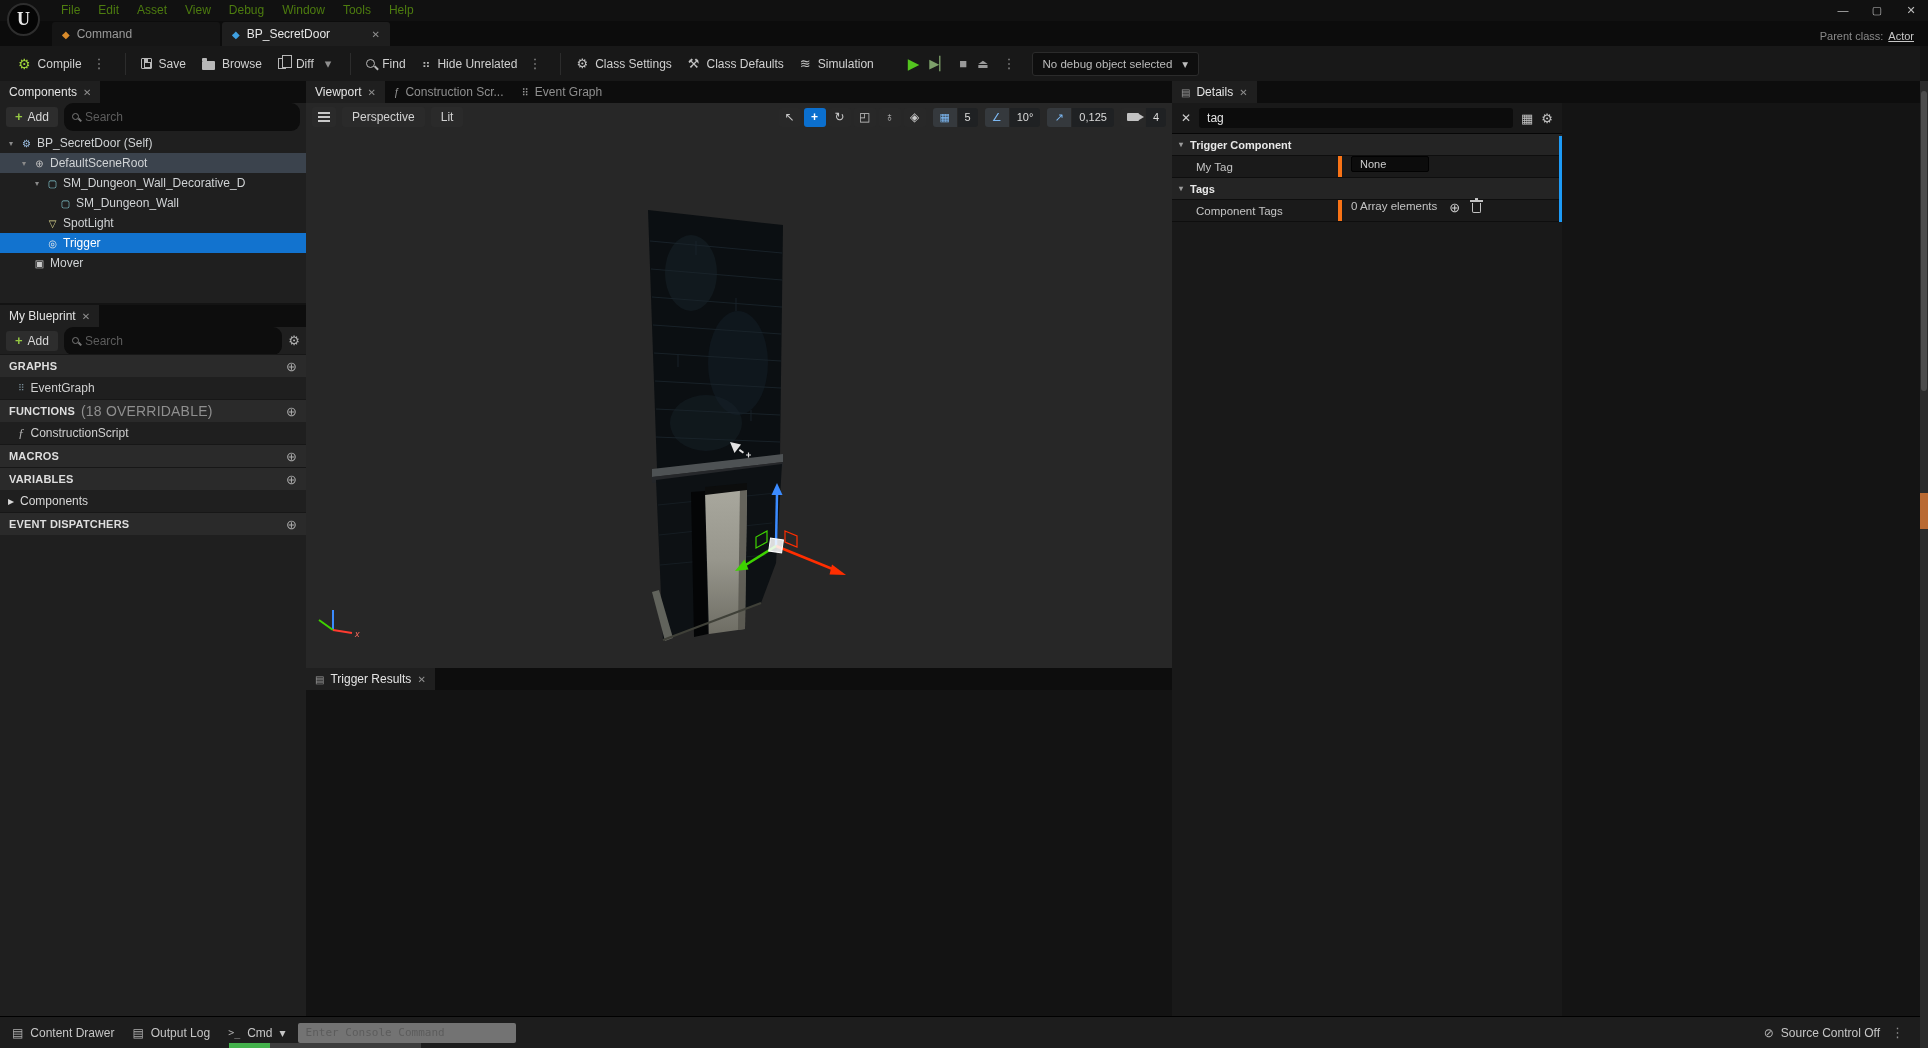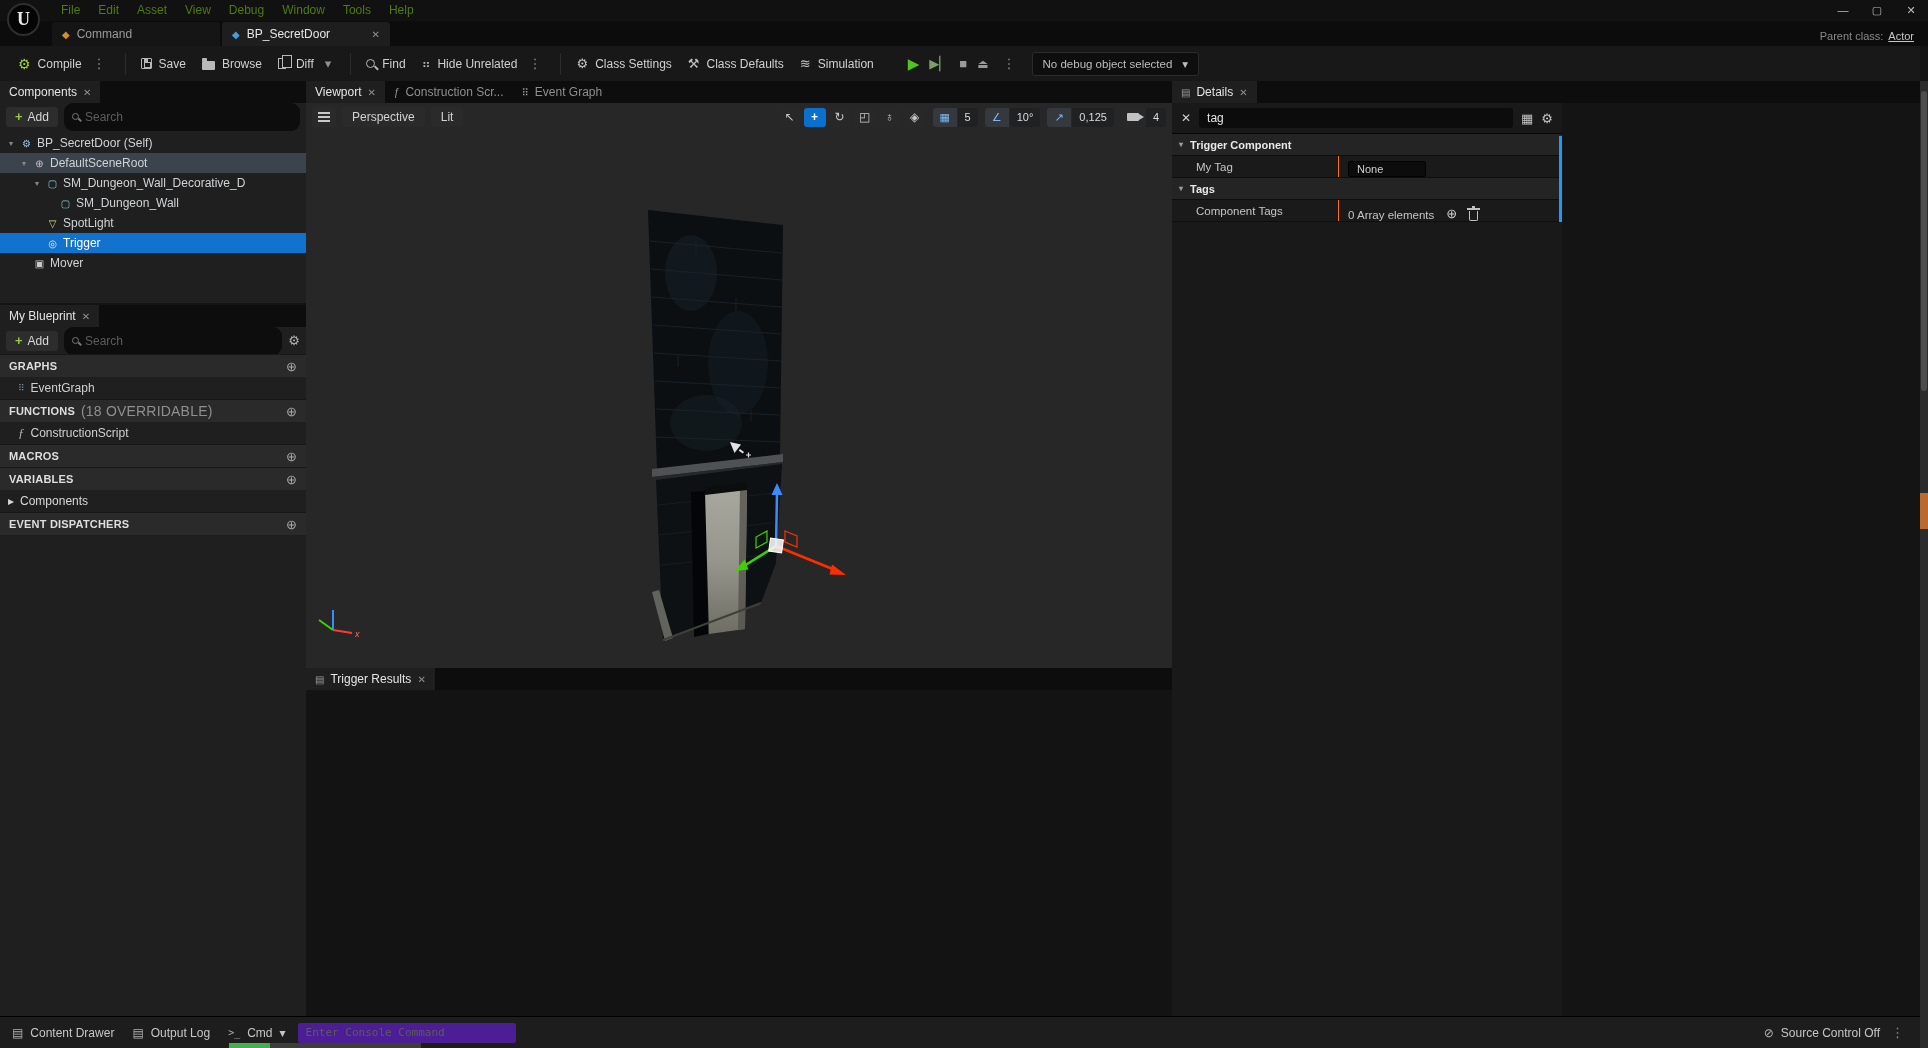--- a/index.html
+++ b/index.html
@@ -116,34 +116,34 @@
   .dsearch{height:30px;display:flex;align-items:center;gap:8px;padding:0 9px}
   .clear-x{color:#d0d0d0;font-size:12px}
   .dsearch-input{flex:1;height:20px;background:#0c0c0c;border-radius:3px;display:flex;align-items:center;padding:0 8px}
   .dsearch-input input{width:100%;background:transparent;border:0;outline:0;color:#e4e4e4;font-family:inherit;font-size:12px}
   .dicon{color:#c2c2c2;font-size:13px}
   .dgrid{position:relative;border-top:1px solid #060606}
   .dsec{height:22px;background:#242424;display:flex;align-items:center;gap:7px;padding:0 7px;border-bottom:1px solid #0e0e0e;font-size:11px;font-weight:bold;color:#e8e8e8}
   .dsec .tw{font-size:8px;color:#9c9c9c}
   .drow{height:22px;display:flex;align-items:stretch;background:#1a1a1a;border-bottom:1px solid #0e0e0e;font-size:11.5px;color:#c4c4c4}
   .drow .dname{width:166px;display:flex;align-items:center;padding-left:24px}
-  .drow .dval{flex:1;border-left:1px solid #f97316;display:flex;align-items:flex-end;gap:12px;padding-left:9px}
+  .drow .dval{flex:1;border-left:4px solid #f97316;display:flex;align-items:flex-start;gap:12px;padding-left:9px}
   .none-box{background:#0c0c0c;border:1px solid #020202;border-radius:2px;height:16px;display:flex;align-items:center;padding:0 8px;min-width:78px;color:#cecece;font-size:11px}
   .arr-plus{color:#cfcfcf;font-size:13px}
   .trash{width:9px;height:10px;border:1px solid #c2c2c2;border-top:none;border-radius:0 0 2px 2px;position:relative;margin-top:3px}
   .trash::before{content:"";position:absolute;left:-3px;right:-3px;top:-3px;height:1.5px;background:#c2c2c2}
   .trash::after{content:"";position:absolute;left:2px;top:-5px;width:3px;height:2px;background:#c2c2c2}
   .blue-scroll{position:absolute;right:0;top:2px;width:3px;height:86px;background:#1d9bf7}
 
   
   .statusbar{position:absolute;left:0;right:8px;bottom:0;height:32px;background:#1d1d1d;border-top:1px solid #000;display:flex;align-items:center;gap:18px;padding:0 12px;z-index:6}
   .sb-item{display:flex;align-items:center;gap:7px;color:#c6c6c6;white-space:nowrap}
   .sb-ic{color:#b0b0b0;font-size:12px}
   .prompt-ic{font-family:"DejaVu Sans Mono",monospace;font-size:10px;color:#b0b0b0}
-  .console-input{width:218px;height:20px;background:#4c1d95;border-radius:2px;display:flex;align-items:center;padding:0 8px;margin-left:-6px}
+  .console-input{width:218px;height:20px;background:#737373;border-radius:2px;display:flex;align-items:center;padding:0 8px;margin-left:-6px}
   .console-input input{width:100%;background:transparent;border:0;outline:0;color:#cfcfcf;font-family:"DejaVu Sans Mono",monospace;font-size:11px}
   .sb-right{margin-left:auto;display:flex;align-items:center;gap:8px}
 
   
   .vscroll{position:absolute;right:0;top:81px;width:8px;bottom:0;background:#2b2b2b;z-index:8}
   .vscroll .thumb{position:absolute;left:1px;right:1px;top:10px;height:300px;background:#4c4c4c;border-radius:3px}
   .vscroll .mark{position:absolute;left:0;right:0;top:412px;height:36px;background:#b96a33}
   .fragment-green{position:absolute;left:229px;bottom:0;width:41px;height:5px;background:#43b14b;z-index:20}
   .fragment-gray{position:absolute;left:270px;bottom:0;width:151px;height:5px;background:#3d3d3d;z-index:20}
 </style>

